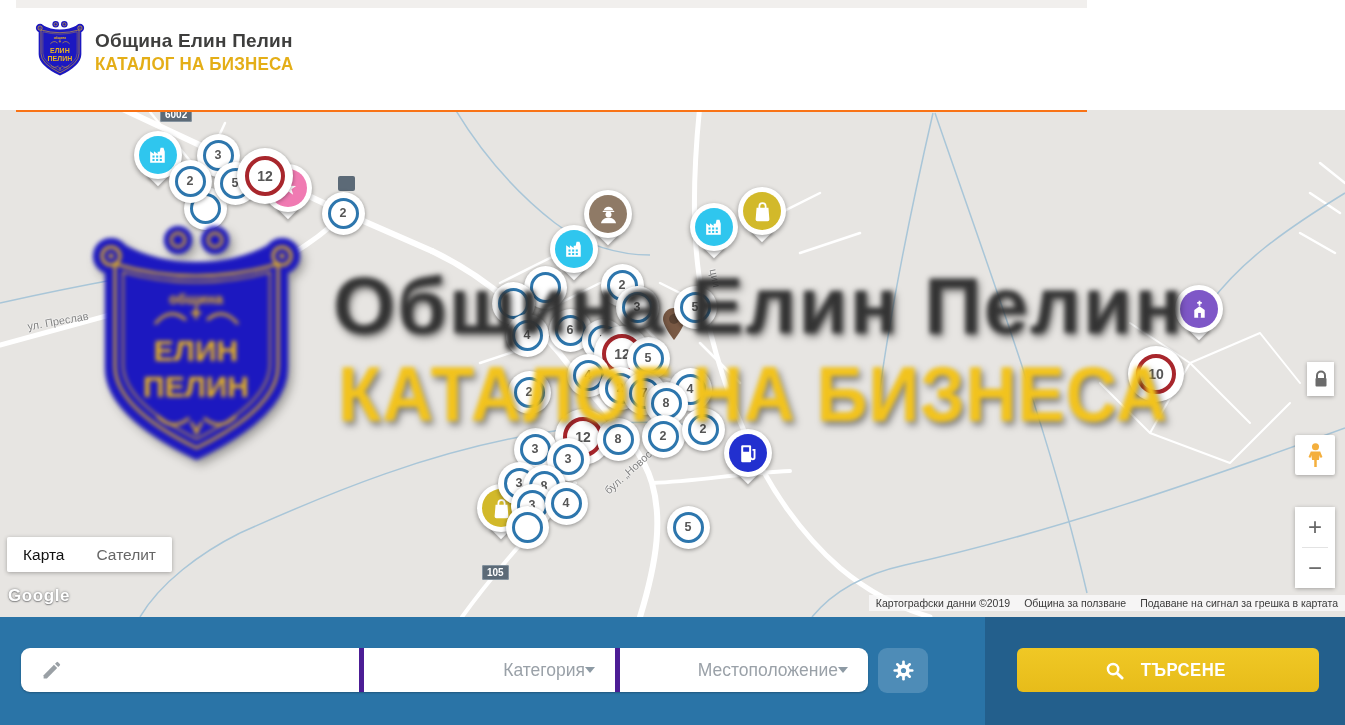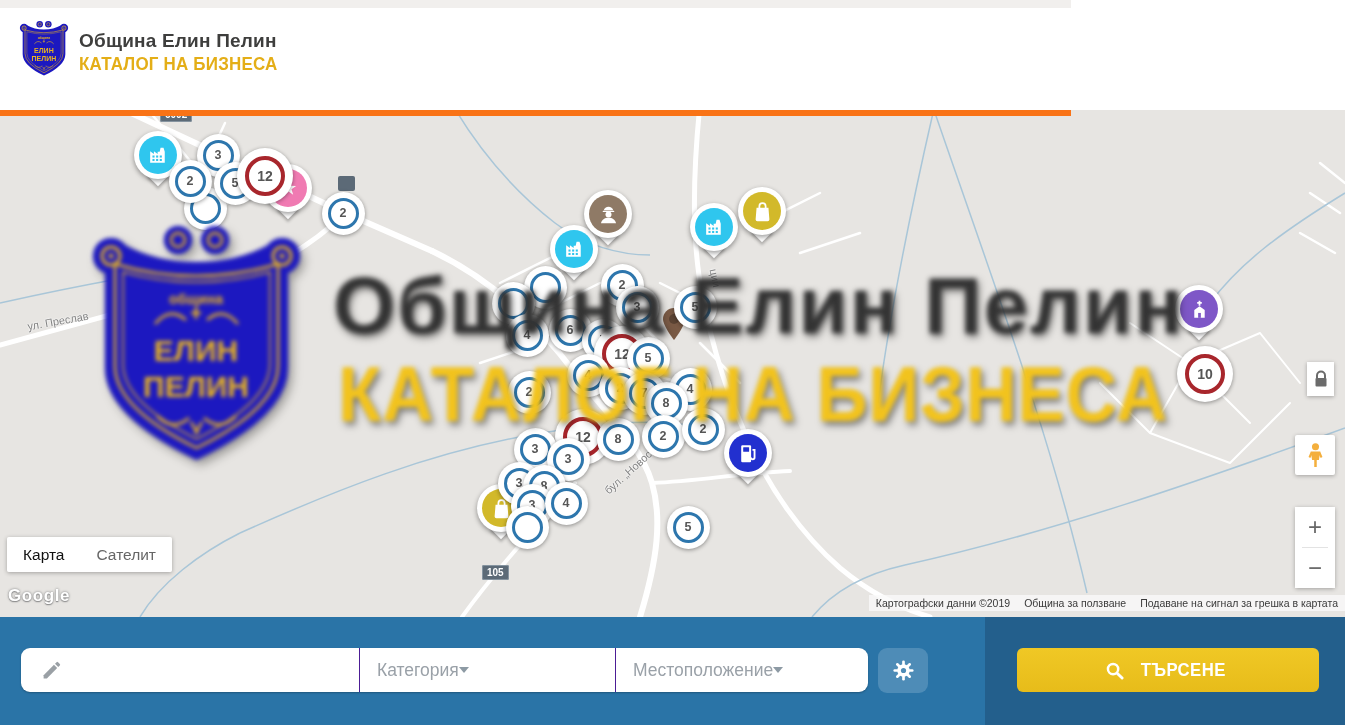--- a/index.html
+++ b/index.html
@@ -1,20 +1,20 @@
 <!DOCTYPE html>
 <html><head>
 <meta charset="utf-8">
 <style>
   html,body{margin:0;padding:0}
   body{width:1345px;height:725px;overflow:hidden;position:relative;
        font-family:"Liberation Sans",sans-serif;background:#fff}
   
-  .header{position:absolute;top:0;left:0;width:1071px;height:110px;background:#fff;
-          border-bottom:6px solid #f97316;z-index:40}
+  .header{position:absolute;top:0;left:16px;width:1071px;height:110px;background:#fff;
+          border-bottom:2px solid #f97316;z-index:40}
   .topstrip{height:8px;background:#f1efed}
   .brand{position:absolute;left:18px;top:19px;display:flex;align-items:center;gap:9px;cursor:pointer}
   .brand-text{display:flex;flex-direction:column;justify-content:center;margin-top:5px}
   .brand-t1{font-size:19px;font-weight:bold;color:#3e3e3d;letter-spacing:.2px}
   .brand-t2{font-size:17.5px;font-weight:bold;color:#e4ae17;letter-spacing:.2px;margin-top:2px;
             transform:scaleX(.97);transform-origin:left}
   .nav{position:absolute;right:26px;top:14px;height:96px;display:flex;align-items:center;gap:31px}
   .nav-item{font-size:15px;font-weight:bold;color:#2b2b2b;letter-spacing:-.4px;cursor:pointer;white-space:nowrap}
   
   .map{position:absolute;top:110px;left:0;width:1345px;height:507px;background:#e7e5e2;overflow:hidden;cursor:grab}
@@ -65,21 +65,21 @@
         line-height:38px;font-family:inherit;padding:0}
   .zdiv{width:26px;height:1px;background:#e3e3e3}
   
   .bar{position:absolute;top:617px;left:0;width:1345px;height:108px;background:#2a74a7;z-index:40}
   .bar-right{position:absolute;left:985px;top:0;width:360px;height:108px;background:#235f8c}
   .pill{position:absolute;left:21px;top:31px;width:847px;height:44px;background:#fff;border-radius:9px;
         display:flex;align-items:stretch;box-shadow:0 1px 2px rgba(0,0,0,.25)}
   .sec-k{width:338px;display:flex;align-items:center;padding-left:20px;box-sizing:border-box;gap:13px}
   .sec-k input{border:none;outline:none;font-size:17.5px;color:#555;width:240px;font-family:inherit;background:transparent}
   .sec-k input::placeholder{color:#9aa1a8}
-  .sec{display:flex;justify-content:flex-start;align-items:center;border-left:1px solid #4c1d95;
+  .sec{display:flex;justify-content:flex-end;align-items:center;border-left:5px solid #4c1d95;
        padding:0 20px 0 17px;box-sizing:border-box;cursor:pointer}
   .sec.cat{width:256px}
   .sec.loc{width:253px}
   .ph{font-size:17.5px;color:#9aa1a8}
   .caret{width:0;height:0;border-left:5.5px solid transparent;border-right:5.5px solid transparent;
          border-top:6.5px solid #8d9aa4}
   .gear{position:absolute;left:878px;top:31px;width:50px;height:45px;background:#4e8cb7;border:none;
         border-radius:9px;cursor:pointer;display:flex;align-items:center;justify-content:center}
   .sbtn{position:absolute;left:1017px;top:31px;width:302px;height:44px;border:none;border-radius:6px;
         background:linear-gradient(#f0c825,#e7bc1a);display:flex;align-items:center;justify-content:center;
@@ -385,21 +385,21 @@
       </div>
       <div class="nmark" style="height: 43px; width: 43px; left: 544.5px; top: 371.5px;">
         <div class="nring" style="width:31px;height:31px;border:3px solid #2d76ad;font-size:12.5px">4</div>
       </div>
       <div class="nmark" style="height: 43px; width: 43px; left: 505.5px; top: 395.5px;">
         <div class="nring" style="width:31px;height:31px;border:3px solid #2d76ad;font-size:12.5px"></div>
       </div>
       <div class="nmark" style="height: 43px; width: 43px; left: 666.5px; top: 395.5px;">
         <div class="nring" style="width:31px;height:31px;border:3px solid #2d76ad;font-size:12.5px">5</div>
       </div>
-      <div class="nmark" style="height: 56px; width: 56px; left: 1177px; top: 236px;">
+      <div class="nmark" style="height: 56px; width: 56px; left: 1128px; top: 236px;">
         <div class="nring" style="width:40px;height:40px;border:4px solid #a8262c;font-size:14px">10</div>
       </div>
     </div>
 
   <div class="wm-emblem">
     <svg viewBox="0 0 223 260" width="223" height="260">
         <use href="#emblem-g"></use>
       </svg>
   </div>
   <div class="wm1">Община Елин Пелин</div>

